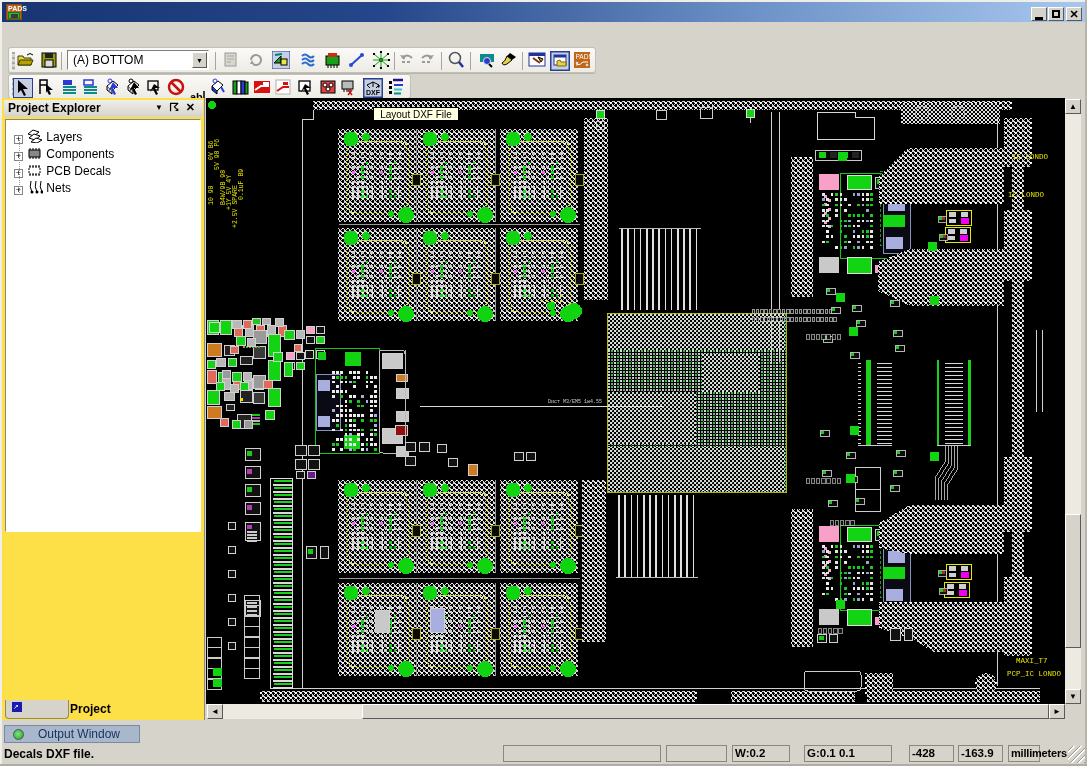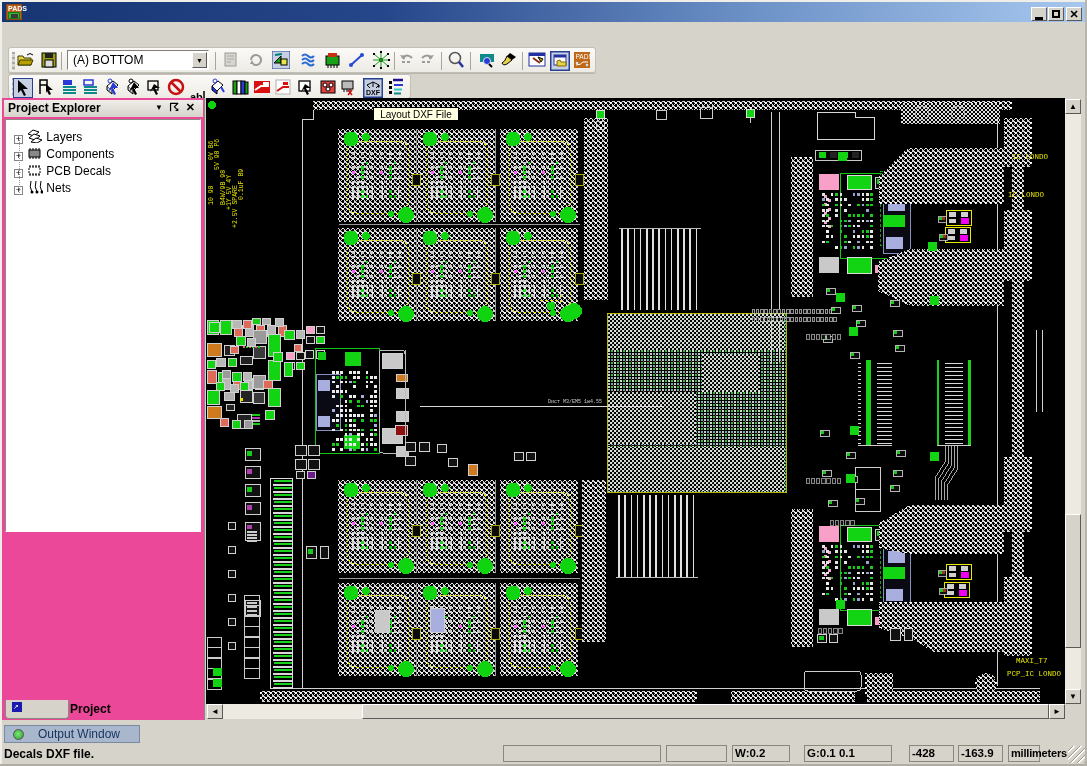--- a/index.html
+++ b/index.html
@@ -27,21 +27,21 @@
 .ic{position:absolute;width:20px;height:20px;}
 .sep{position:absolute;width:1px;height:18px;background:#a8a59c;}
 .sel{border:1px solid #27408f;background:#c6d0e2;}
 #combo{position:absolute;left:58px;top:2px;width:142px;height:20px;background:#fff;
  border-top:1.5px solid #807e76;border-left:1.5px solid #807e76;border-bottom:1px solid #fff;border-right:1px solid #fff;font-size:12px;}
 #combo .t{position:absolute;left:5px;top:2px;color:#000;}
 #combo .btn{position:absolute;right:1px;top:1px;width:15px;height:16px;background:#d6d3ca;
  border-top:1px solid #fff;border-left:1px solid #fff;border-right:1px solid #5a5a5a;border-bottom:1px solid #5a5a5a;
  font-size:7px;text-align:center;line-height:15px;color:#000;}
 
-#lpanel{left:2px;top:98px;width:203px;height:622px;background:#ec4899;border-right:1px solid #8a877e;}
+#lpanel{left:2px;top:98px;width:203px;height:622px;background:#fde047;border-right:1px solid #8a877e;}
 #lphead{position:absolute;left:2px;top:2px;width:199px;height:17px;background:linear-gradient(180deg,#efeee9,#d6d3ca);font-size:12px;font-weight:bold;color:#000;}
 #lptree{position:absolute;left:3px;top:21px;width:196px;height:413px;background:#fff;
  border-top:1px solid #8a877e;border-left:1px solid #8a877e;border-bottom:1px solid #fff;border-right:1px solid #fff;}
 .titem{position:absolute;left:8px;font-size:12px;color:#000;white-space:nowrap;}
 .pbox{display:inline-block;width:9px;height:9px;border:1px solid #848484;background:#fff;
  font-size:9px;line-height:7px;text-align:center;vertical-align:-1px;margin-right:4px;color:#000;}
 #ptab{position:absolute;left:3px;top:602px;width:64px;height:19px;background:#d6d3ca;border:1px solid #8a877e;border-top:none;
  border-radius:0 0 4px 4px;font-size:12px;color:#000;}
 
 .sb{position:absolute;background:#eceae1;}

